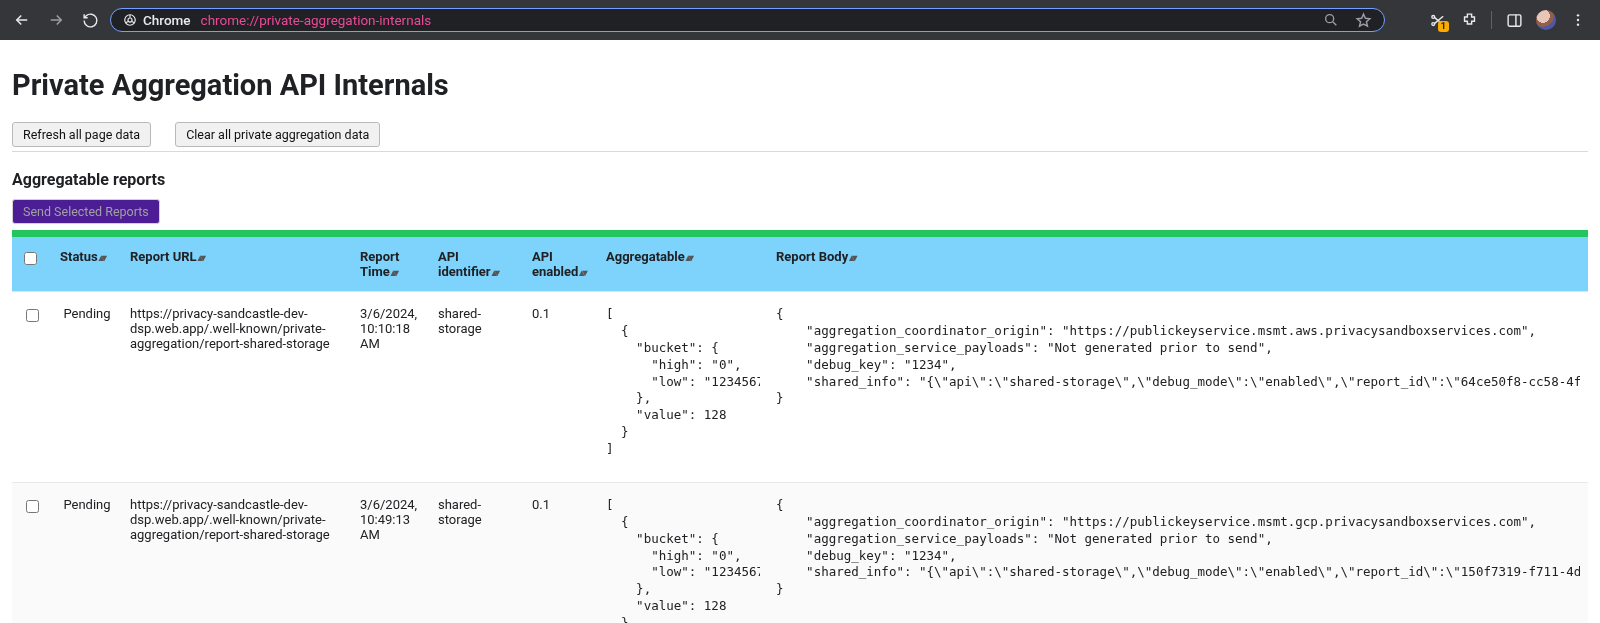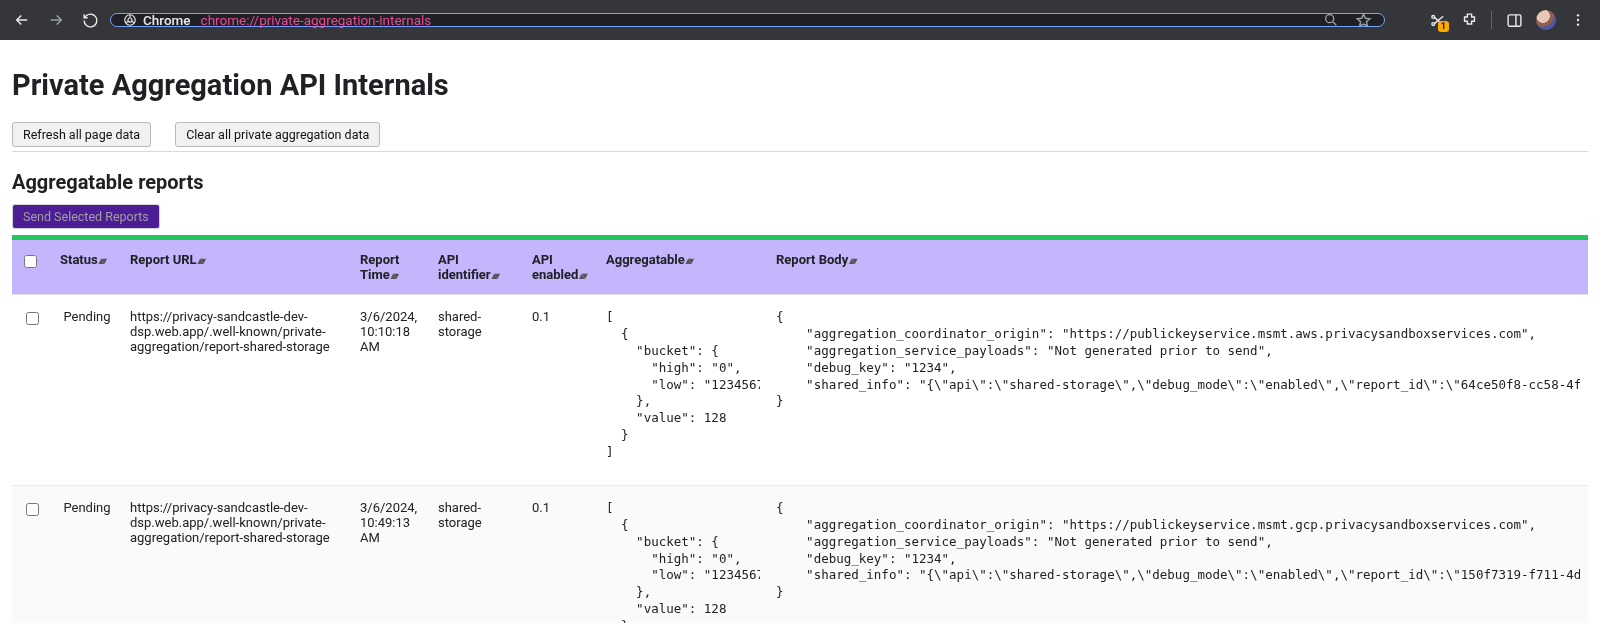--- a/index.html
+++ b/index.html
@@ -1,45 +1,45 @@
 <!DOCTYPE html>
 <html><head>
 <meta charset="utf-8">
 <style>
   * { box-sizing: border-box; }
   html, body { margin: 0; padding: 0; font-family: -apple-system, BlinkMacSystemFont, "Segoe UI", Roboto, Arial, sans-serif; font-size: 13px; color: #202124; background: #fff; }
   
   .chrome-bar { background: #35363a; height: 40px; display: flex; align-items: center; padding: 0 8px; gap: 6px; color: #e8eaed; }
   .nav-btn { width: 28px; height: 28px; display: flex; align-items: center; justify-content: center; border-radius: 50%; color: #9aa0a6; cursor: pointer; }
   .nav-btn.active { color: #e8eaed; }
-  .omnibox { flex: 0 1 1275px; height: 14px; background: #202124; border: 1px solid #74a1ff; border-radius: 15px; display: flex; align-items: center; padding: 0 12px; gap: 10px; color: #e8eaed; font-size: 13.5px; }
+  .omnibox { flex: 0 1 1275px; height: 24px; background: #202124; border: 1px solid #74a1ff; border-radius: 15px; display: flex; align-items: center; padding: 0 12px; gap: 10px; color: #e8eaed; font-size: 13.5px; }
   .omnibox .site-chip { display: flex; align-items: center; gap: 6px; color: #e8eaed; font-weight: 500; }
   .omnibox .site-chip svg { width: 14px; height: 14px; }
   .omnibox .url { color: #ec4899; white-space: nowrap; }
   .omnibox .spacer { flex: 1; }
   .omnibox .omni-icon { color: #9aa0a6; display: flex; align-items: center; }
   .right-icons { margin-left: auto; display: flex; align-items: center; gap: 4px; }
   .right-icons .ico { width: 28px; height: 28px; display: flex; align-items: center; justify-content: center; color: #e8eaed; position: relative; }
   .badge { position: absolute; bottom: 2px; right: 2px; background: #f9ab00; color: #202124; font-size: 9px; font-weight: 700; border-radius: 3px; padding: 0 3px; line-height: 11px; }
   .vdiv { width: 1px; height: 18px; background: #5f6368; margin: 0 4px; }
   .avatar { width: 20px; height: 20px; border-radius: 50%; background: radial-gradient(circle at 35% 30%, #e8c6b8 0 35%, #915f4a 36% 55%, #4f58a6 56% 100%); }
 
   
   .page { padding: 10px 12px 30px 12px; }
   h1.page-title { font-size: 29px; font-weight: 700; margin: 18px 0 20px 0; }
   .toolbar { display: flex; gap: 24px; margin-bottom: 4px; }
   .btn { font: inherit; font-size: 12.5px; background: #f1f1f1; border: 1px solid #b9b9b9; border-radius: 3px; padding: 4px 10px; cursor: pointer; color: #111; }
   .btn[disabled] { color: #a0a0a0; background: #4c1d95; border-color: #d2d2d2; cursor: default; }
   hr.sep { border: none; border-top: 1px solid #d9d9d9; margin: 0 0 18px 0; }
 
-  h2.section-title { font-size: 20px; font-weight: 700; margin: 0 0 10px 0; }
+  h2.section-title { font-size: 16px; font-weight: 700; margin: 0 0 10px 0; }
   .subtoolbar { margin-bottom: 6px; }
 
   table.report-table { width: 100%; border-collapse: collapse; table-layout: fixed; }
-  table.report-table th { text-align: left; font-weight: 700; font-size: 13px; padding: 12px 8px; border-top: 5px solid #22c55e; border-bottom: 1px solid #e4e4e4; vertical-align: top; background: #c4b5fd; }
+  table.report-table th { text-align: left; font-weight: 700; font-size: 13px; padding: 12px 8px; border-top: 7px solid #22c55e; border-bottom: 1px solid #e4e4e4; vertical-align: top; background: #7dd3fc; }
   table.report-table th .sort { font-size: 10px; color: #555; margin-left: 1px; letter-spacing: -2px; }
   table.report-table td { padding: 14px 8px 24px 8px; border-bottom: 1px solid #e9e9e9; vertical-align: top; font-size: 13px; }
   table.report-table tbody tr:nth-child(even) td { background: #fafafa; }
   .col-cb    { width: 40px; text-align: center; }
   .col-status{ width: 70px; text-align: center; }
   .col-url   { width: 230px; }
   .col-time  { width: 78px; }
   .col-api   { width: 94px; }
   .col-ver   { width: 74px; }
   .col-contr { width: 170px; }

